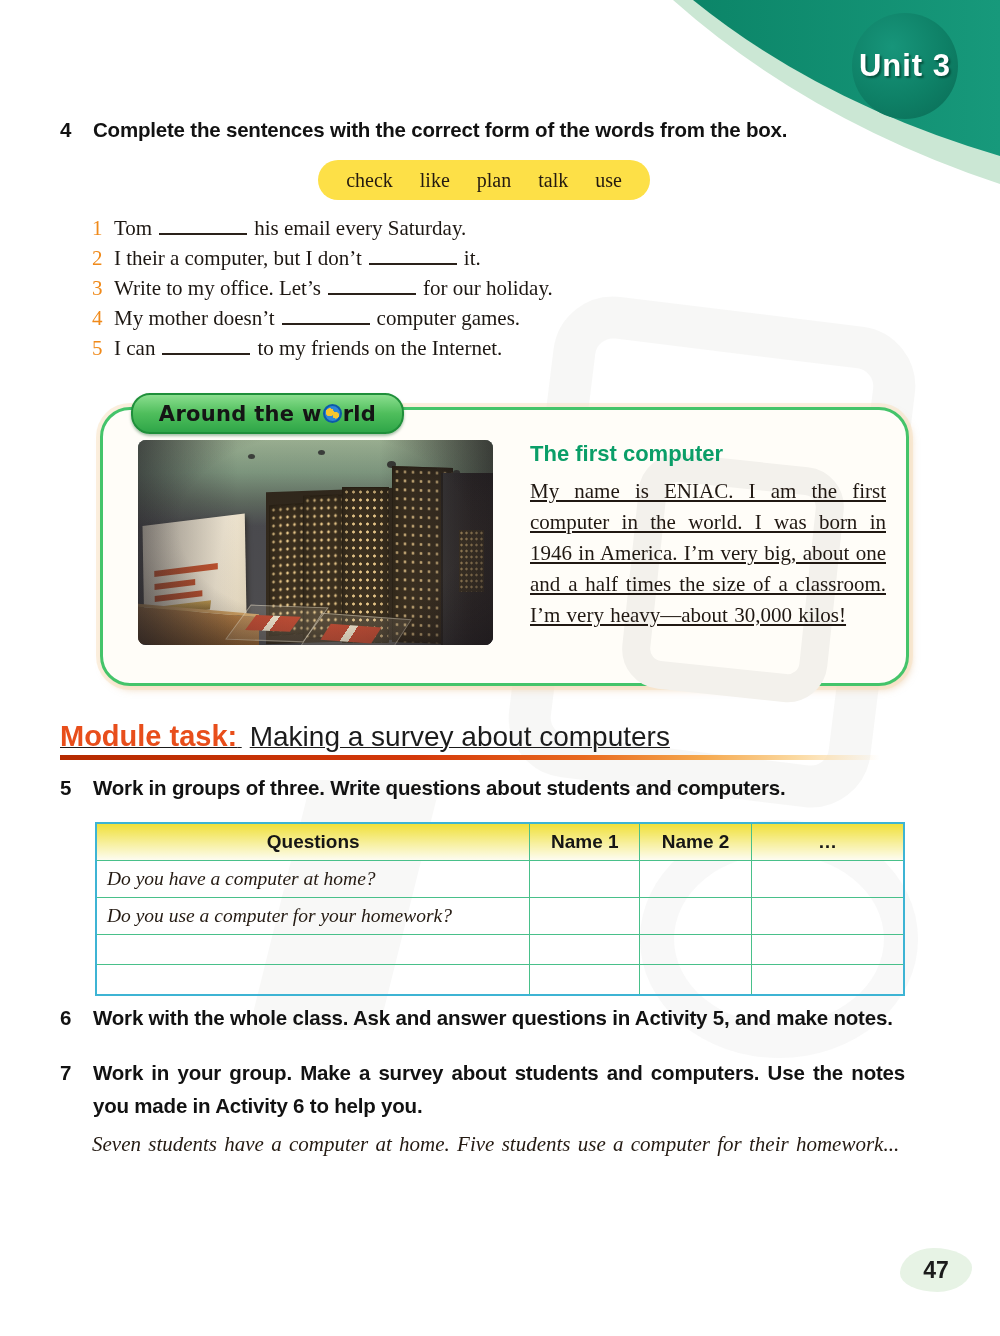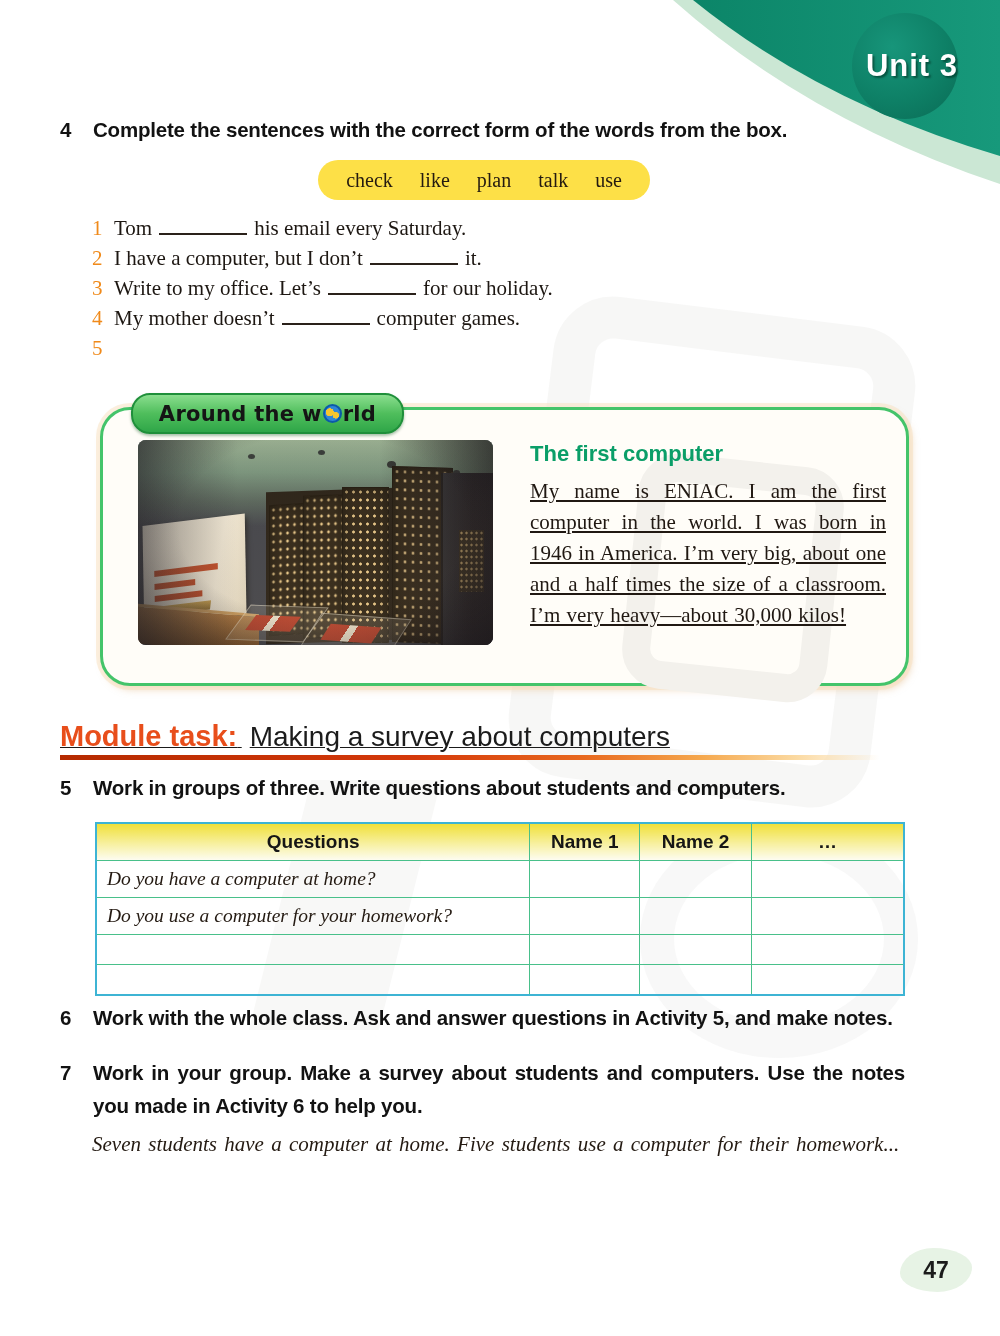--- a/index.html
+++ b/index.html
@@ -7,21 +7,21 @@
         font-family:"Liberation Sans",sans-serif;color:#1a1a1a;}
   
   .wm{position:absolute;z-index:0;pointer-events:none;}
   .wm1{left:530px;top:310px;width:280px;height:400px;border:42px solid #f1f1f0;border-radius:60px;transform:rotate(7deg);opacity:.6;}
   .wm2{left:280px;top:780px;width:130px;height:250px;background:#f2f2f1;transform:skewX(-14deg);opacity:.55;}
   .wm3{left:640px;top:820px;width:210px;height:170px;border:34px solid #f2f2f1;border-radius:50%;opacity:.5;}
   
   .swoosh{position:absolute;top:0;right:0;z-index:1;}
   .unit-badge{position:absolute;left:852px;top:13px;width:106px;height:106px;border-radius:50%;z-index:2;
       background:radial-gradient(circle at 38% 32%,#17957a 0%,#0e8066 55%,#0a6b55 100%);
-      display:flex;align-items:center;justify-content:flex-end;
+      display:flex;align-items:center;justify-content:center;
       font:bold 31px "Liberation Sans",sans-serif;color:#fff;letter-spacing:1px;
       text-shadow:2px 2px 2px rgba(0,55,40,.65);}
   
   .ct{position:absolute;z-index:2;}
   .act-head{display:flex;font:bold 20.5px "Liberation Sans",sans-serif;color:#121212;letter-spacing:-.2px;}
   .act-head .num{flex:none;width:33px;}
   .one-line{white-space:nowrap;}
   
   .wordbox{left:318px;top:160px;width:332px;height:40px;background:#fde047;border-radius:20px;
       display:flex;align-items:center;justify-content:center;gap:27px;
@@ -140,32 +140,33 @@
     <span>use</span>
   </div>
 
   <div class="ct sentences">
     <div class="sent">
       <span class="n">1</span>
       <span><span>Tom</span><span class="blank"></span><span>his email every Saturday.</span></span>
     </div>
     <div class="sent">
       <span class="n">2</span>
-      <span><span>I have a computer, but I don’t</span><span class="blank"></span><span>it.</span></span>
+      <span><span>I their a computer, but I don’t</span><span class="blank"></span><span>it.</span></span>
     </div>
     <div class="sent">
       <span class="n">3</span>
       <span><span>Write to my office. Let’s</span><span class="blank"></span><span>for our holiday.</span></span>
     </div>
     <div class="sent">
       <span class="n">4</span>
       <span><span>My mother doesn’t</span><span class="blank"></span><span>computer games.</span></span>
     </div>
     <div class="sent">
       <span class="n">5</span>
+      <span><span>I can</span><span class="blank"></span><span>to my friends on the Internet.</span></span>
     </div>
   </div>
 
   <div class="ct aw-box">
     <div class="aw-wm"></div>
     <div class="aw-banner">
       <span>Around the w</span>
         <span class="globe"></span>
         <span>rld</span>
     </div>

